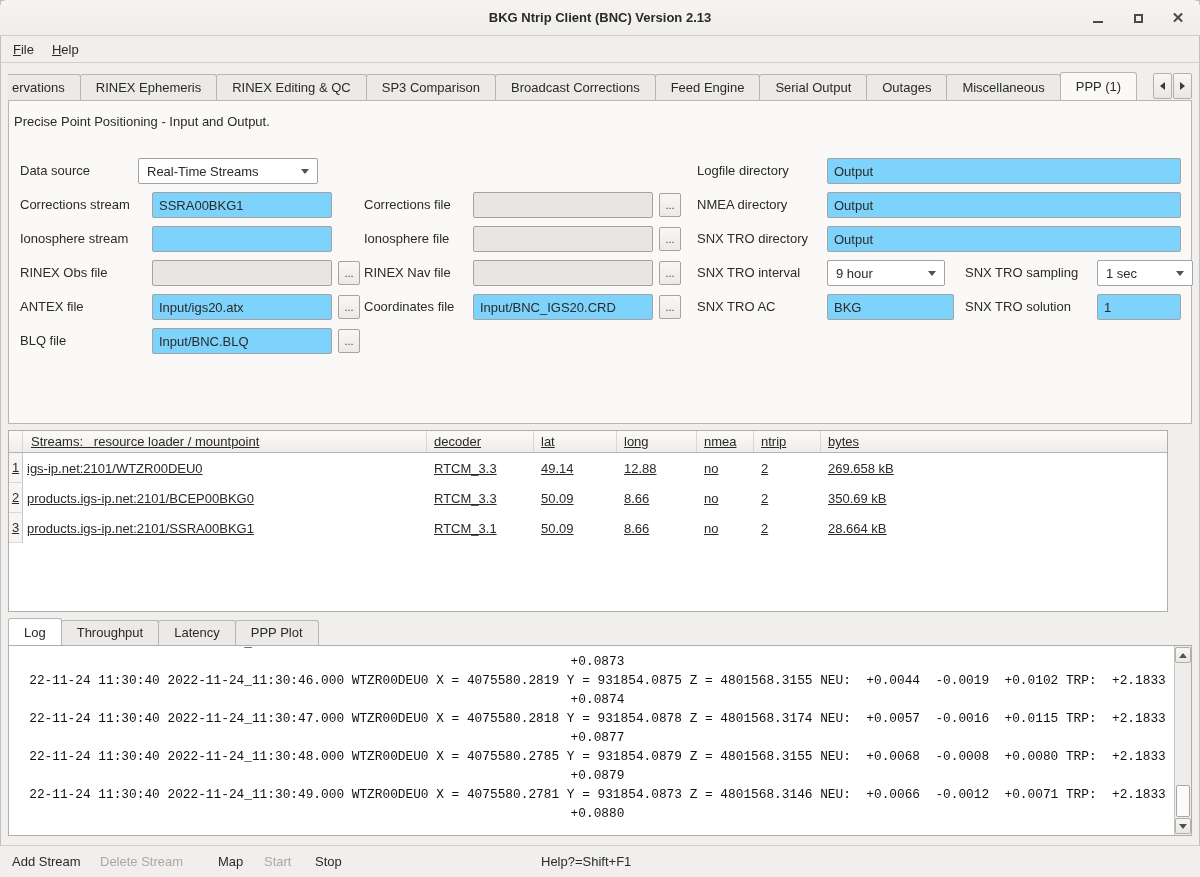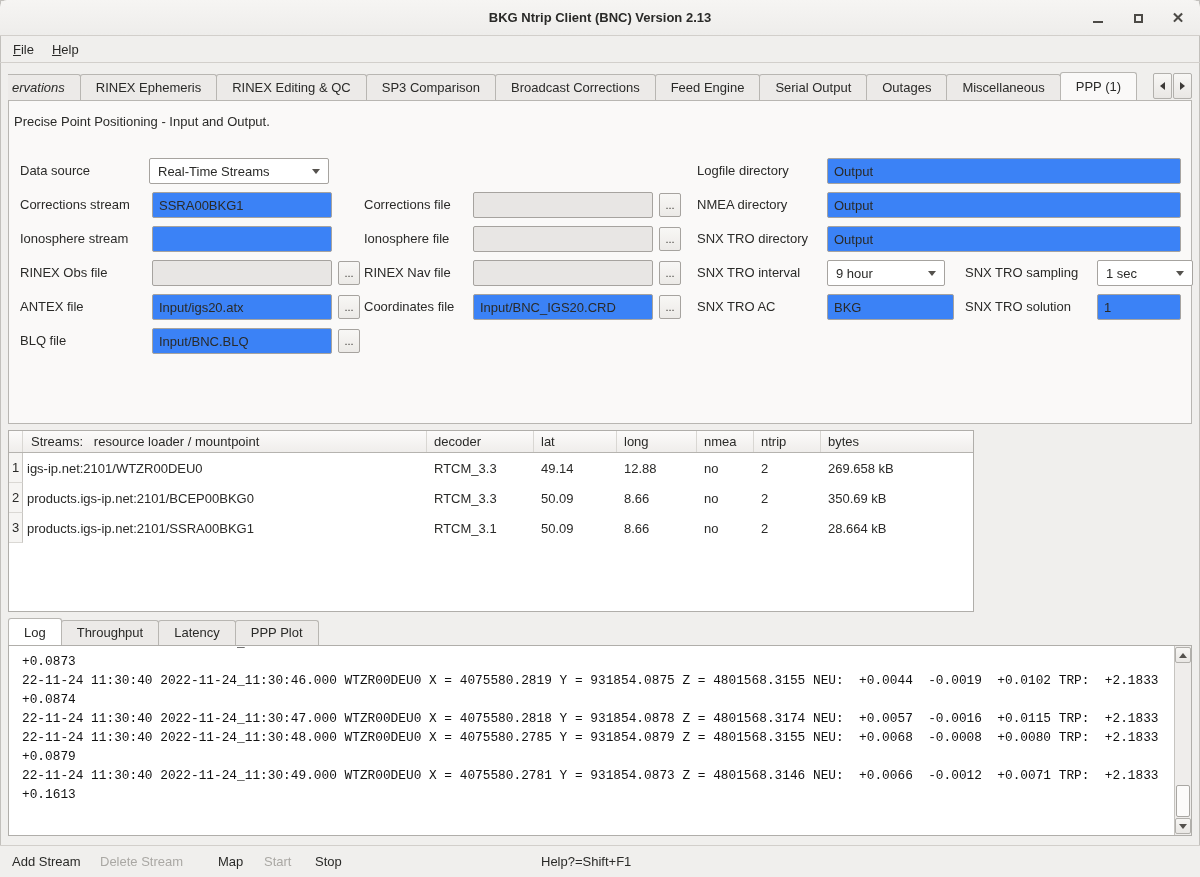--- a/index.html
+++ b/index.html
@@ -25,44 +25,44 @@
     border-bottom:1px solid #d2cfcb; display:flex; align-items:center; padding-left:7px;text-align:right; }
   .menu-item { padding:3px 6px; margin-right:6px; }
   .menu-item .u { text-decoration:underline; }
   
   .tabbar { position:absolute; left:8px; top:72px; width:1184px; height:28px; }
   .tab-strip { position:absolute; left:0; bottom:0; right:42px; height:28px;
     display:flex; align-items:flex-end; overflow:hidden; }
   .tab { flex-shrink:0; height:26px; line-height:25px; padding:0 15px;
     background:#eceae8; border:1px solid #b8b6b2; border-bottom:none;
     border-radius:3px 3px 0 0; margin-right:-1px; white-space:nowrap; }
-  .tab.clipped { border-left:none; border-top-left-radius:0; padding-left:4px;font-style:italic; }
+  .tab.clipped { border-left:none; border-top-left-radius:0; padding-left:4px; }
   .tab.active { height:28px; line-height:28px; background:#faf9f8; z-index:3; position:relative; }
   .tab-scroll { position:absolute; right:0; bottom:1px; display:flex; }
   .tsbtn { width:19px; height:26px; margin-left:1px; border:1px solid #b2b0ac; border-radius:2px;
     background:linear-gradient(#f8f7f5,#e9e7e4); display:flex; align-items:center; justify-content:center; }
   .tri-left { width:0; height:0; border-top:4px solid transparent; border-bottom:4px solid transparent; border-right:5px solid #3c3a37; }
   .tri-right { width:0; height:0; border-top:4px solid transparent; border-bottom:4px solid transparent; border-left:5px solid #3c3a37; }
   
   .pane { position:absolute; left:8px; top:100px; width:1184px; height:324px;
     background:#faf9f8; border:1px solid #b8b6b2; z-index:2; }
   .flabel { position:absolute; white-space:nowrap; }
   .tinput { position:absolute; height:26px; border:1px solid #a6a39f; border-radius:2px;
-    background:#3b82f6; padding:0 6px; font:13px "Liberation Sans",sans-serif; color:#2a2a28; }
+    background:#7dd3fc; padding:0 6px; font:13px "Liberation Sans",sans-serif; color:#2a2a28; }
   .tinput:disabled { background:#e8e6e4; }
   .combo { position:absolute; height:26px; border:1px solid #a6a39f; border-radius:2px;
     background:#fff; display:flex; align-items:center; padding:0 8px; }
   .combo-arrow { position:absolute; right:8px; top:10px; width:0; height:0;
     border-left:4px solid transparent; border-right:4px solid transparent; border-top:5px solid #55524e; }
   .browse { position:absolute; width:22px; height:24px; border:1px solid #a6a39f; border-radius:2px;
     background:linear-gradient(#f8f7f5,#eceae7); font:11px "Liberation Sans",sans-serif;
     color:#3c3a37; text-align:center; padding:0; line-height:20px; }
   
-  .streams { position:absolute; left:8px; top:430px; width:966px; height:182px;
-    background:#fff; border:1px solid #b0aeaa; }
+  .streams { position:absolute; left:8px; top:430px; width:1160px; height:182px;
+    background:#fff; border:1px solid #b0aeaa;text-decoration:underline; }
   .sheader, .srow { display:grid; grid-template-columns:14px 404px 107px 83px 80px 57px 67px 1fr; }
   .sheader { height:22px; background:linear-gradient(#fcfbfa,#efedeb); border-bottom:1px solid #b5b3af; }
   .sheader > div { padding:3px 0 0 7px; border-right:1px solid #d9d7d3; white-space:pre; overflow:hidden; }
   .sheader > div.hmp { padding-left:8px; }
   .sheader > div:last-child { border-right:none; }
   .srow { height:30px; align-items:stretch; }
   .srow > div { display:flex; align-items:center; padding-left:7px; white-space:nowrap; overflow:hidden; }
   .srow .num { background:#f6f5f3; border-right:1px solid #c8c6c2; border-bottom:1px solid #dad8d4;
     justify-content:center; padding-left:0; }
   .srow .mp { padding-left:4px; }
@@ -70,21 +70,21 @@
   .btabbar { position:absolute; left:8px; top:618px; height:27px; display:flex; align-items:flex-end; }
   .btab { flex-shrink:0; height:25px; line-height:24px; padding:0 15px; background:#eceae8;
     border:1px solid #b8b6b2; border-bottom:none; border-radius:3px 3px 0 0; margin-right:-1px; white-space:nowrap; }
   .btab.active { height:27px; line-height:27px; background:#fff; z-index:3; position:relative; }
   
   .logbox { position:absolute; left:8px; top:645px; width:1184px; height:191px;
     background:#fff; border:1px solid #b0aeaa; overflow:hidden; z-index:2; }
   .logcontent { position:absolute; left:0; top:0; right:18px; bottom:0; overflow:hidden;
     padding-left:13px; margin-top:-13px;
     font-family:"Liberation Mono", monospace; font-size:12.8px; line-height:19px; color:#111; }
-  .logline { white-space:pre; }
+  .logline { white-space:pre;text-align:center; }
   .vscroll { position:absolute; right:0; top:0; bottom:0; width:17px;
     background:#efedeb; border-left:1px solid #c6c4c0; }
   .vsbtn { position:absolute; left:0; width:16px; height:16px; background:linear-gradient(#f7f6f4,#e9e7e4);
     border:1px solid #b2b0ac; border-radius:2px; display:flex; align-items:center; justify-content:center; }
   .vsbtn.up { top:1px; } .vsbtn.down { bottom:1px; }
   .tri-up { width:0; height:0; border-left:4px solid transparent; border-right:4px solid transparent; border-bottom:5px solid #55524e; }
   .tri-down { width:0; height:0; border-left:4px solid transparent; border-right:4px solid transparent; border-top:5px solid #55524e; }
   .vthumb { position:absolute; left:1px; width:14px; bottom:18px; height:32px;
     background:#fcfbfa; border:1px solid #a9a7a3; border-radius:2px; }
   
@@ -137,21 +137,21 @@
     <div class="tsbtn">
         <span class="tri-right"></span>
       </div>
   </div>
 </div>
 
 <div class="pane">
   <div class="flabel" style="left:5px;top:13px;">Precise Point Positioning - Input and Output.</div>
 
   <span class="flabel" style="left:11px;top:62px;">Data source</span>
-  <div class="combo" style="left:140px;top:57px;width:180px;">
+  <div class="combo" style="left:129px;top:57px;width:180px;">
     <span>Real-Time Streams</span>
     <span class="combo-arrow"></span>
   </div>
 
   <span class="flabel" style="left:11px;top:96px;">Corrections stream</span>
   <input class="tinput" style="left: 143px; top: 91px; width: 180px;" value="SSRA00BKG1">
 
   <span class="flabel" style="left:11px;top:130px;">Ionosphere stream</span>
   <input class="tinput" style="left: 143px; top: 125px; width: 180px;" value="">
 
@@ -261,24 +261,25 @@
     <div class="btab">PPP Plot</div>
   </div>
 
 <div class="logbox">
   <div class="logcontent">
       <div class="logline">22-11-24 11:30:40 2022-11-24_11:30:45.000 WTZR00DEU0 X = 4075580.2826 Y = 931854.0871 Z = 4801568.3158 NEU:  +0.0051  -0.0021  +0.0094 TRP:  +2.1833</div>
       <div class="logline">+0.0873</div>
       <div class="logline">22-11-24 11:30:40 2022-11-24_11:30:46.000 WTZR00DEU0 X = 4075580.2819 Y = 931854.0875 Z = 4801568.3155 NEU:  +0.0044  -0.0019  +0.0102 TRP:  +2.1833</div>
       <div class="logline">+0.0874</div>
       <div class="logline">22-11-24 11:30:40 2022-11-24_11:30:47.000 WTZR00DEU0 X = 4075580.2818 Y = 931854.0878 Z = 4801568.3174 NEU:  +0.0057  -0.0016  +0.0115 TRP:  +2.1833</div>
+      <div class="logline">+0.0877</div>
       <div class="logline">22-11-24 11:30:40 2022-11-24_11:30:48.000 WTZR00DEU0 X = 4075580.2785 Y = 931854.0879 Z = 4801568.3155 NEU:  +0.0068  -0.0008  +0.0080 TRP:  +2.1833</div>
       <div class="logline">+0.0879</div>
       <div class="logline">22-11-24 11:30:40 2022-11-24_11:30:49.000 WTZR00DEU0 X = 4075580.2781 Y = 931854.0873 Z = 4801568.3146 NEU:  +0.0066  -0.0012  +0.0071 TRP:  +2.1833</div>
-      <div class="logline">+0.1613</div>
+      <div class="logline">+0.0880</div>
     </div>
   <div class="vscroll">
     <div class="vsbtn up">
         <span class="tri-up"></span>
       </div>
     <div class="vthumb"></div>
     <div class="vsbtn down">
         <span class="tri-down"></span>
       </div>
   </div>

